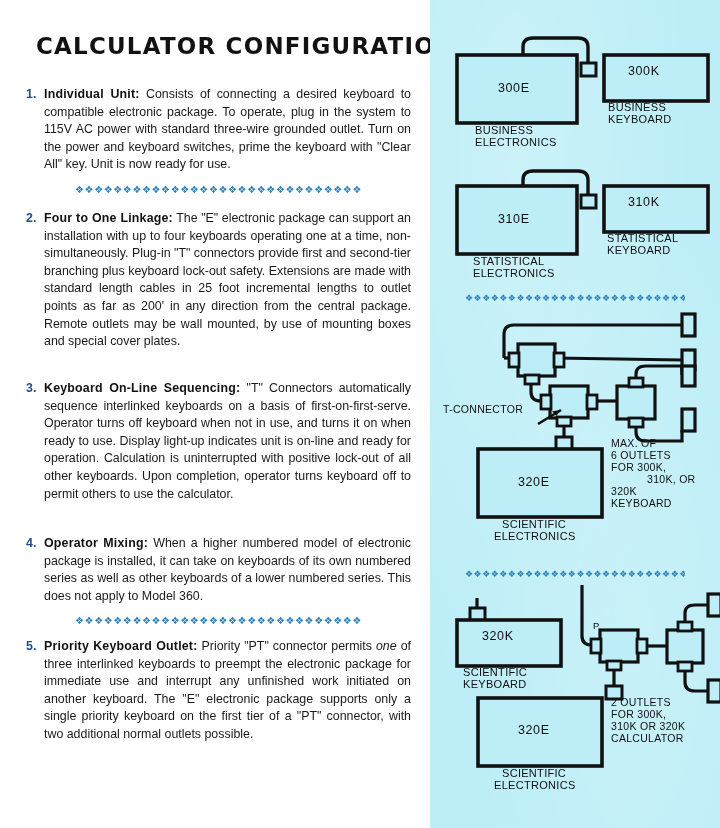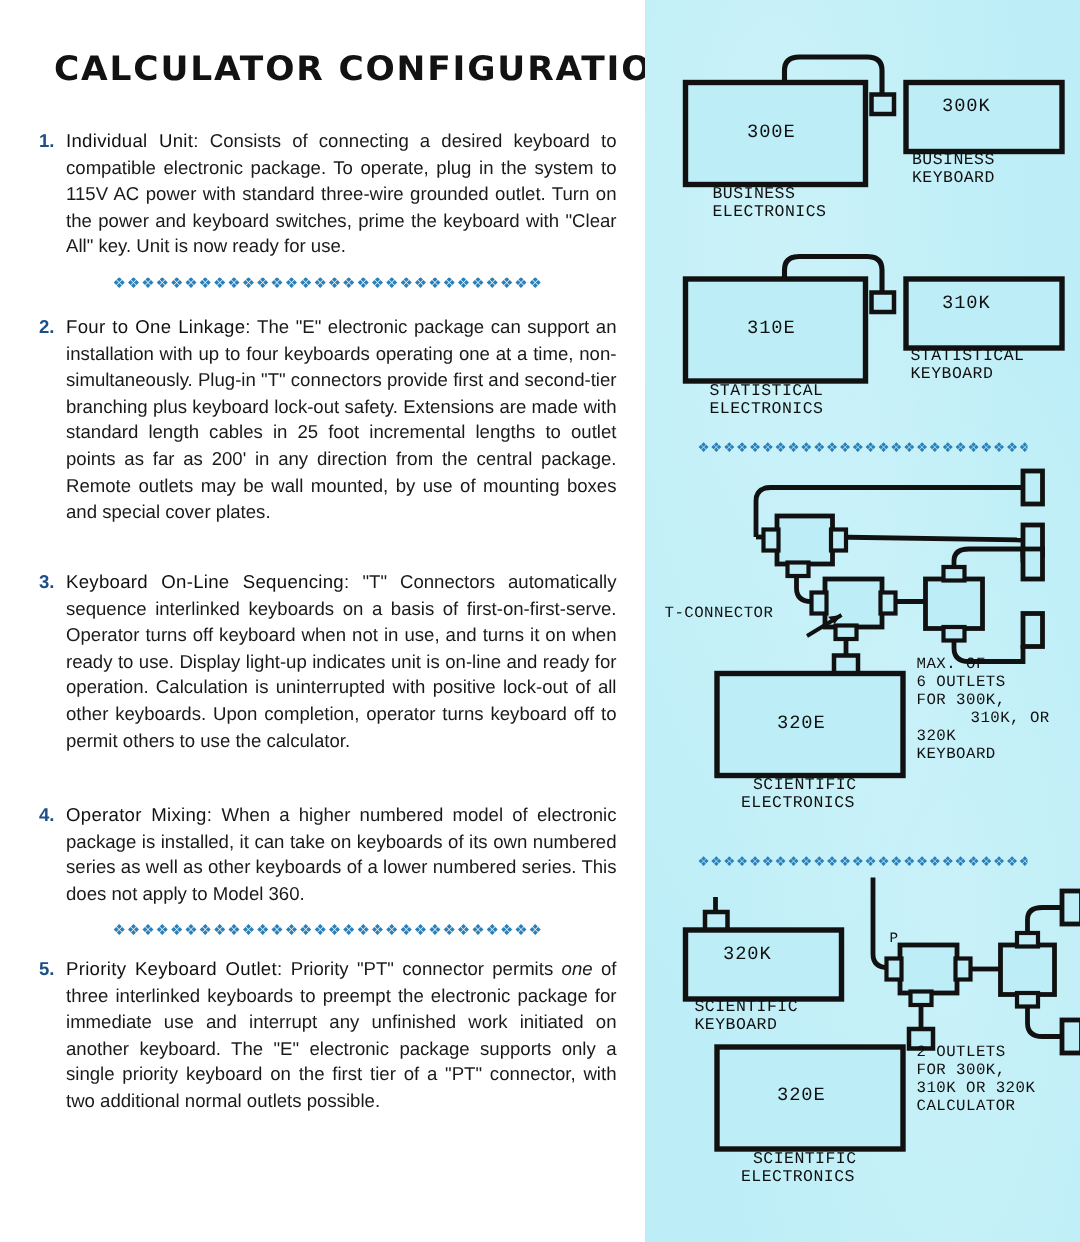--- a/index.html
+++ b/index.html
@@ -74,21 +74,21 @@
   }
   .sec-num {
     position: absolute;
     left: 0;
     top: 0;
     font-weight: bold;
     font-size: 12.4px;
     color: #1c4f87;
   }
   .sec-title {
-    font-weight: normal;
+    font-weight: bold;
     color: #111111;
     letter-spacing: .2px;
   }
   .sec-title-em {
     font-style: italic;
   }
   .divider {
     position: absolute;
     left: 26px;
     width: 385px;
@@ -129,21 +129,21 @@
     font-size: 9px;
     letter-spacing: .5px;
     line-height: 9px;
     white-space: nowrap;
     overflow: hidden;
     user-select: none;
   }
   
   .dlabel {
     position: absolute;
-    font-family: Liberation Mono, monospace;
+    font-family: Liberation Sans, sans-serif;
     font-size: 11px;
     color: #101010;
     letter-spacing: .3px;
     line-height: 12.5px;
     white-space: pre;
   }
   .dlabel.box-id {
     font-size: 12.5px;
     letter-spacing: .6px;
   }

